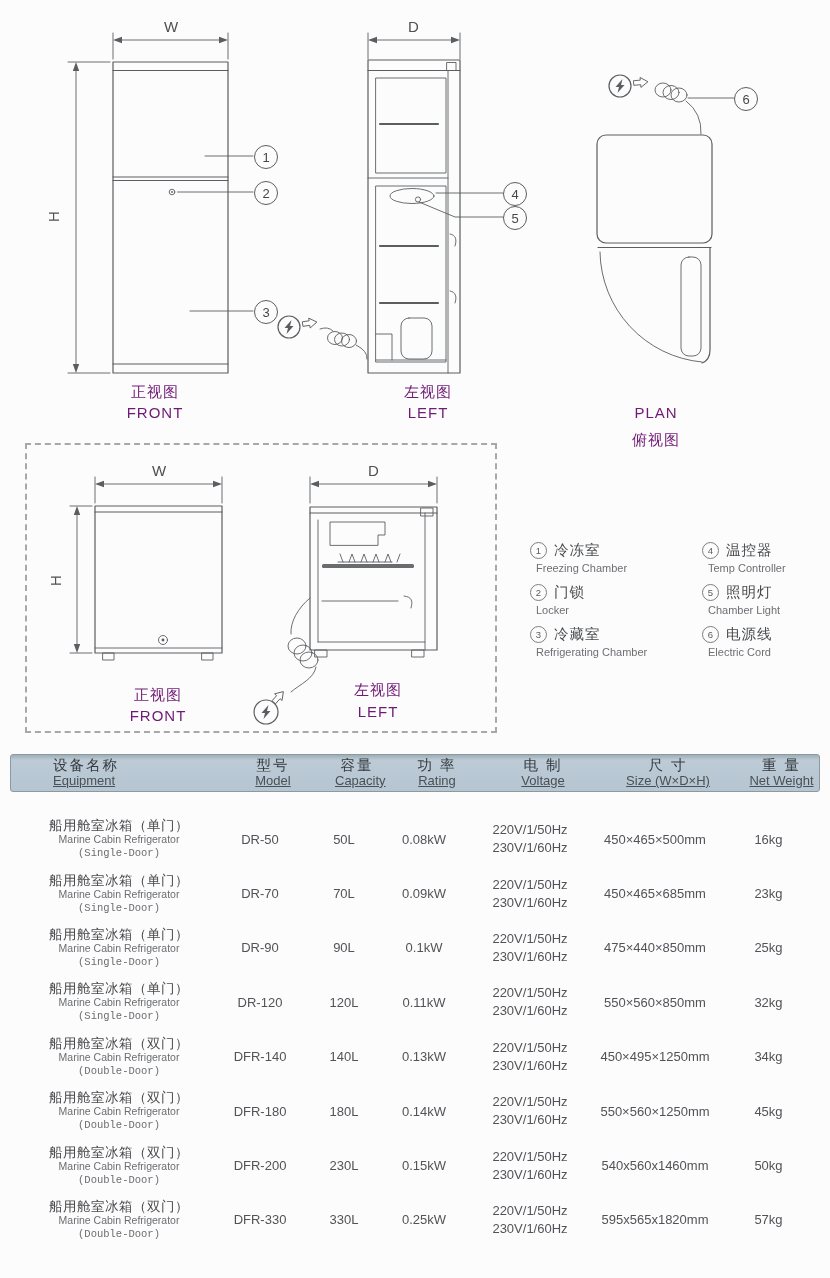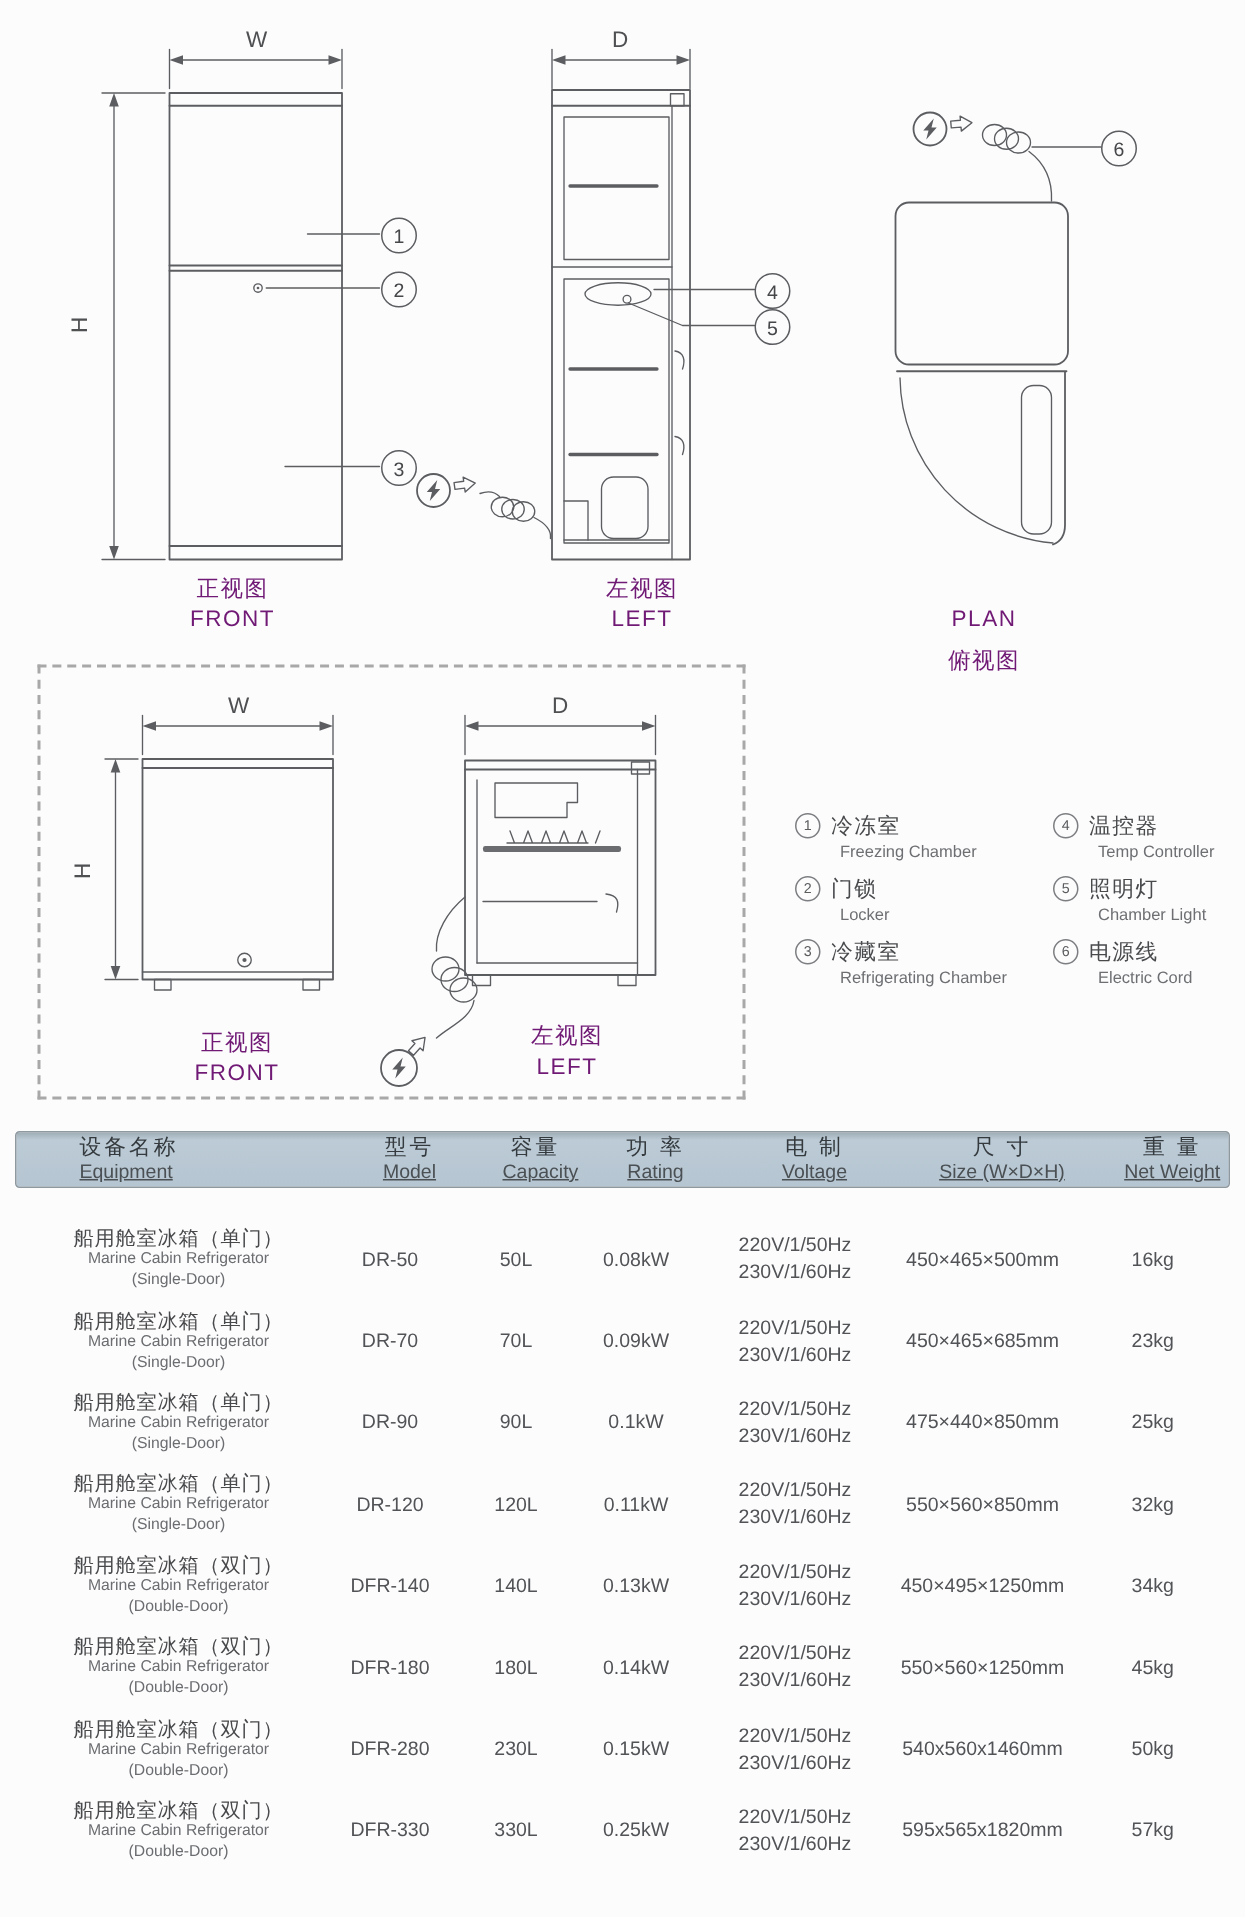--- a/index.html
+++ b/index.html
@@ -22,38 +22,38 @@
   .dashedbox{position:absolute;left:25px;top:443px;width:468px;height:286px;border:2px dashed #a8a8a8;}
 
   
   .legend{position:absolute;left:530px;top:541px;width:300px;}
   .legend .col{position:absolute;top:0;width:160px;}
   .legend .item{margin-bottom:9px;}
   .legend .l1{display:flex;align-items:center;gap:7px;}
   .circnum{display:inline-flex;width:15px;height:15px;border:1px solid #7c7e81;border-radius:50%;
            font-size:9.5px;color:#5a5c5e;align-items:center;justify-content:center;flex:0 0 15px;}
   .legend .zh{font-size:14.5px;color:#484a4c;letter-spacing:1px;}
-  .legend .en{font-size:11px;color:#6d6f72;margin:2px 0 0 30px;}
+  .legend .en{font-size:11px;color:#6d6f72;margin:2px 0 0 6px;}
 
   
   .thead{position:absolute;left:10px;top:754px;width:810px;height:38px;
          background:linear-gradient(180deg,#9fadb5 0,#bccbd6 14%,#b5c5d1 100%);
          border:1.5px solid #8e989f;border-radius:3px;box-sizing:border-box;
          display:grid;grid-template-columns:200px 100px 68px 92px 120px 130px 97px;align-items:center;}
   .hcell{text-align:center;line-height:1.15;margin-left:24px;}
   .hcell.left{text-align:left;padding-left:18px;}
   .hzh{font-size:14.5px;color:#343a3e;letter-spacing:2px;}
   .hen{font-size:13px;color:#4a5054;letter-spacing:0;text-decoration:underline;}
   .tbody{position:absolute;left:10px;top:812px;width:810px;}
   .trow{height:54.4px;display:grid;grid-template-columns:200px 100px 68px 92px 120px 130px 97px;align-items:center;}
   .cell{text-align:center;font-size:13px;color:#515356;}
   .equip{text-align:center;padding-left:18px;}
   .eq-zh{font-size:13.5px;color:#48494b;letter-spacing:0.5px;line-height:15px;}
   .eq-en{font-size:10.5px;color:#6b6d70;line-height:13px;}
-  .eq-door{font-size:10.5px;color:#6b6d70;line-height:13px;margin-top:1px;}
+  .eq-door{font-size:10.5px;color:#6b6d70;line-height:13px;margin-top:1px;font-family:Liberation Mono, monospace;}
   .volt div{line-height:18px;}
 </style>
 </head>
 <body>
 
 <div class="page">
 
   <svg width="830" height="745" viewBox="0 0 830 745">
     <defs>
       <path id="bolt" d="M2.5,-7 L-4.5,1 L-1,1 L-2.5,7 L4.5,-1 L1,-1 Z"></path>
@@ -398,21 +398,21 @@
       <div class="cell">550×560×1250mm</div>
       <div class="cell">45kg</div>
     </div>
 
     <div class="trow">
       <div class="cell equip">
         <div class="eq-zh">船用舱室冰箱（双门）</div>
         <div class="eq-en">Marine Cabin Refrigerator</div>
         <div class="eq-door">(Double-Door)</div>
       </div>
-      <div class="cell">DFR-280</div>
+      <div class="cell">DFR-200</div>
       <div class="cell">230L</div>
       <div class="cell">0.15kW</div>
       <div class="cell volt">
         <div>220V/1/50Hz</div>
         <div>230V/1/60Hz</div>
       </div>
       <div class="cell">540x560x1460mm</div>
       <div class="cell">50kg</div>
     </div>
 

